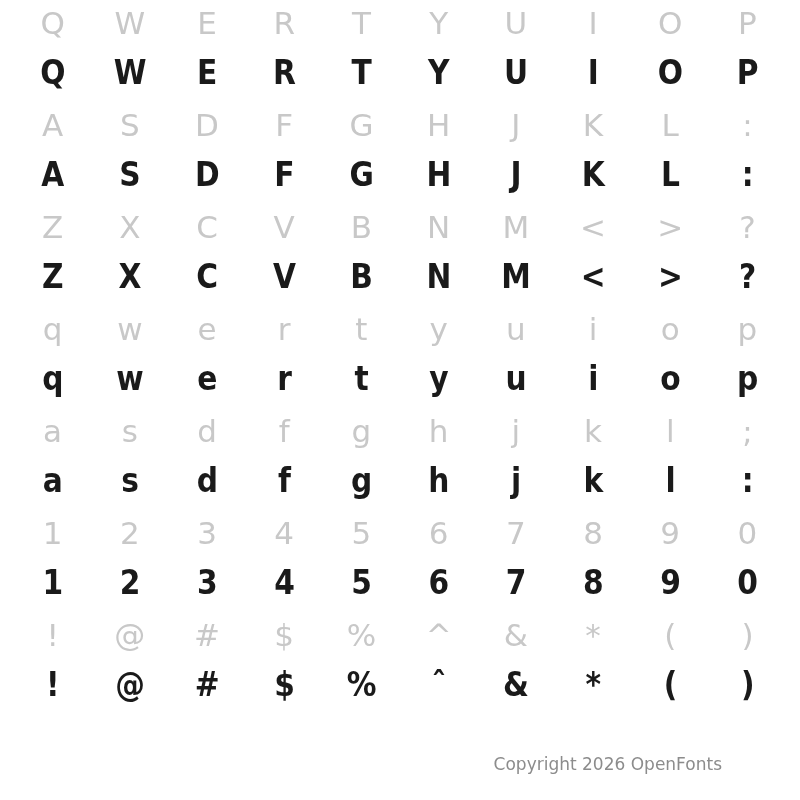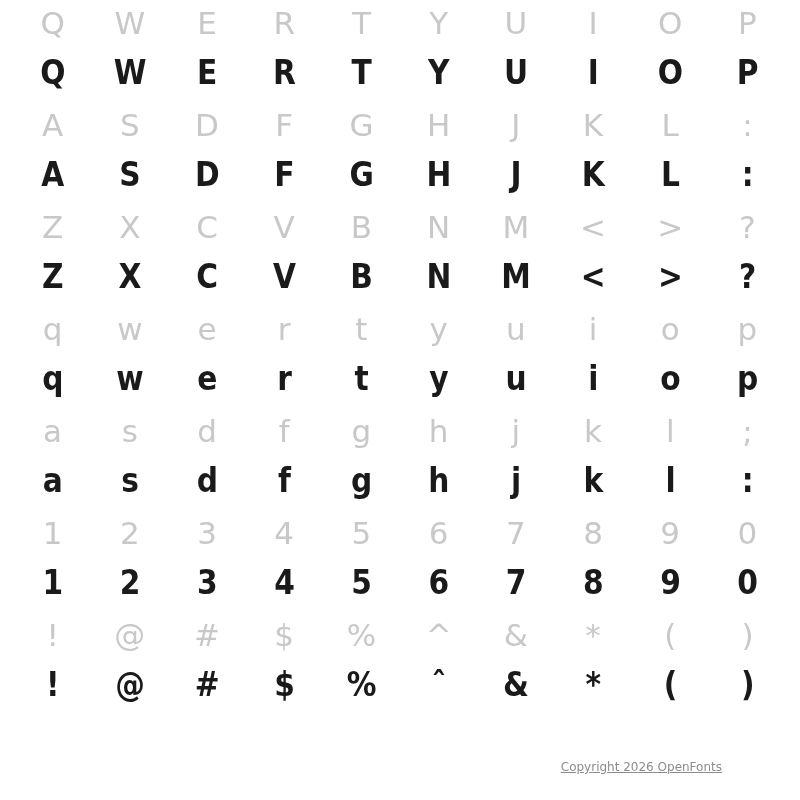--- a/index.html
+++ b/index.html
@@ -58,24 +58,23 @@
     letter-spacing: -0.5px;
   }
   .pair {
     margin-bottom: 4px;
   }
   .footer {
     position: absolute;
     right: 78px;
     bottom: 26px;
     color: #8c8c8c;
-    font-size: 12px;
+    font-size: 17px;
     font-family: "DejaVu Sans", sans-serif;
     white-space: pre;
-    text-decoration: underline;
   }
 </style>
 </head>
 <body>
 
 <div class="specimen">
 
   <div class="pair">
     <div class="row ghost">
       <span class="cell">Q</span>

